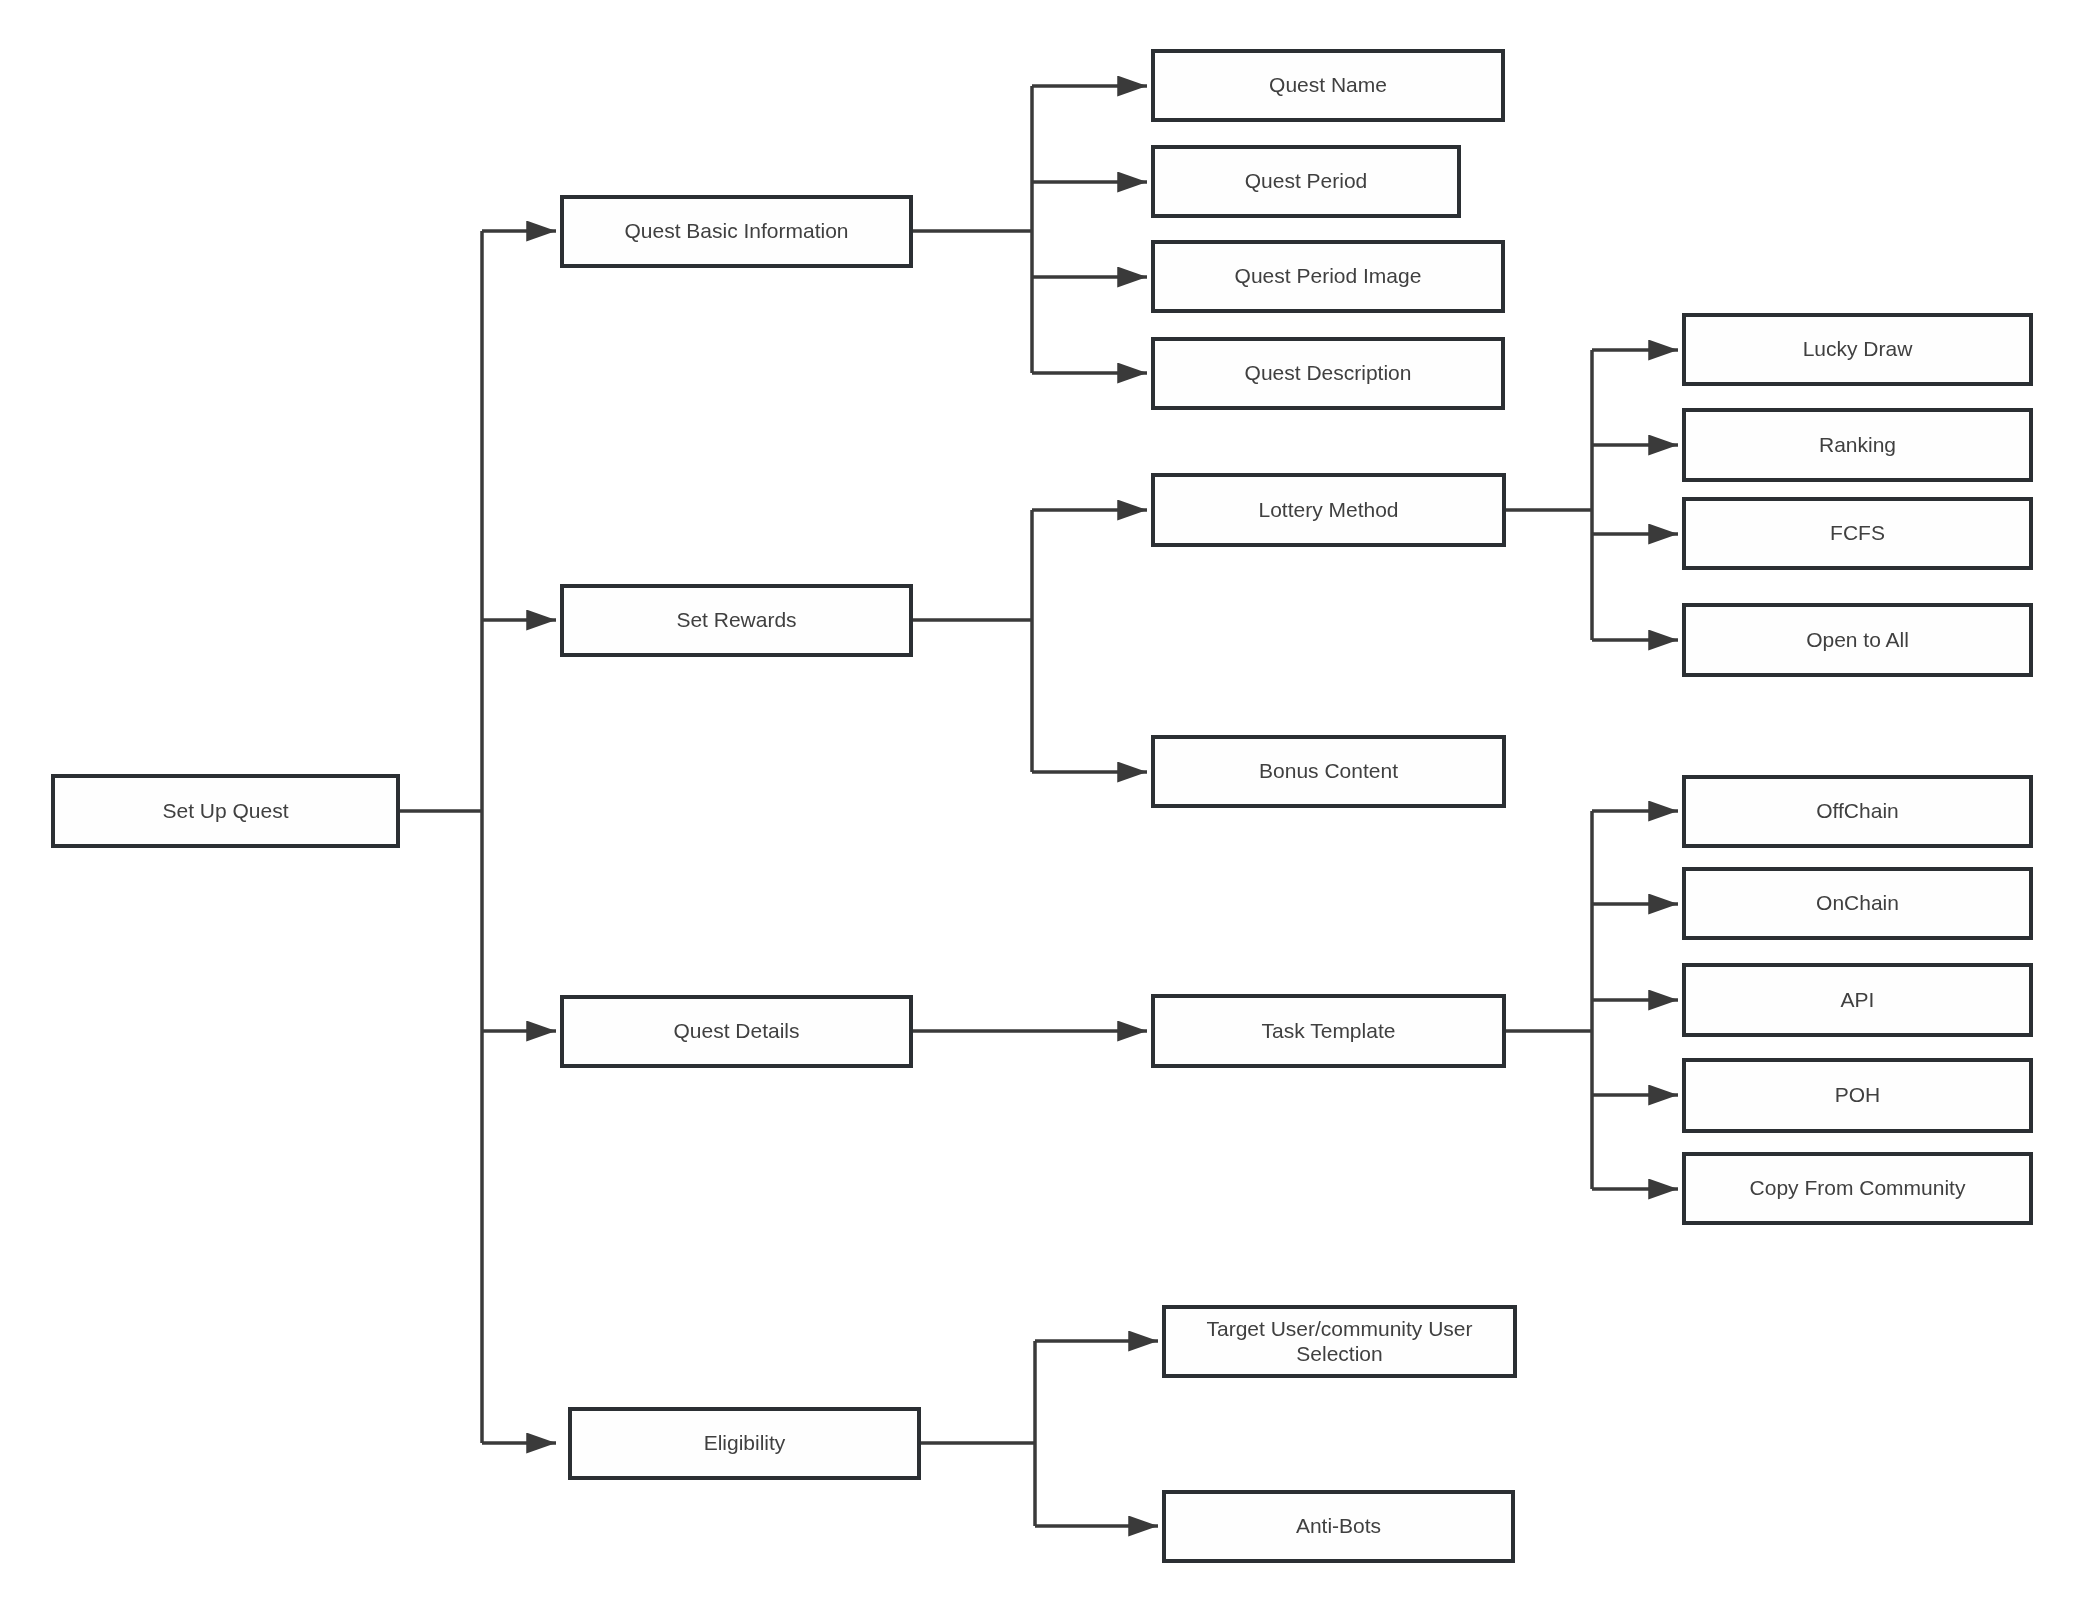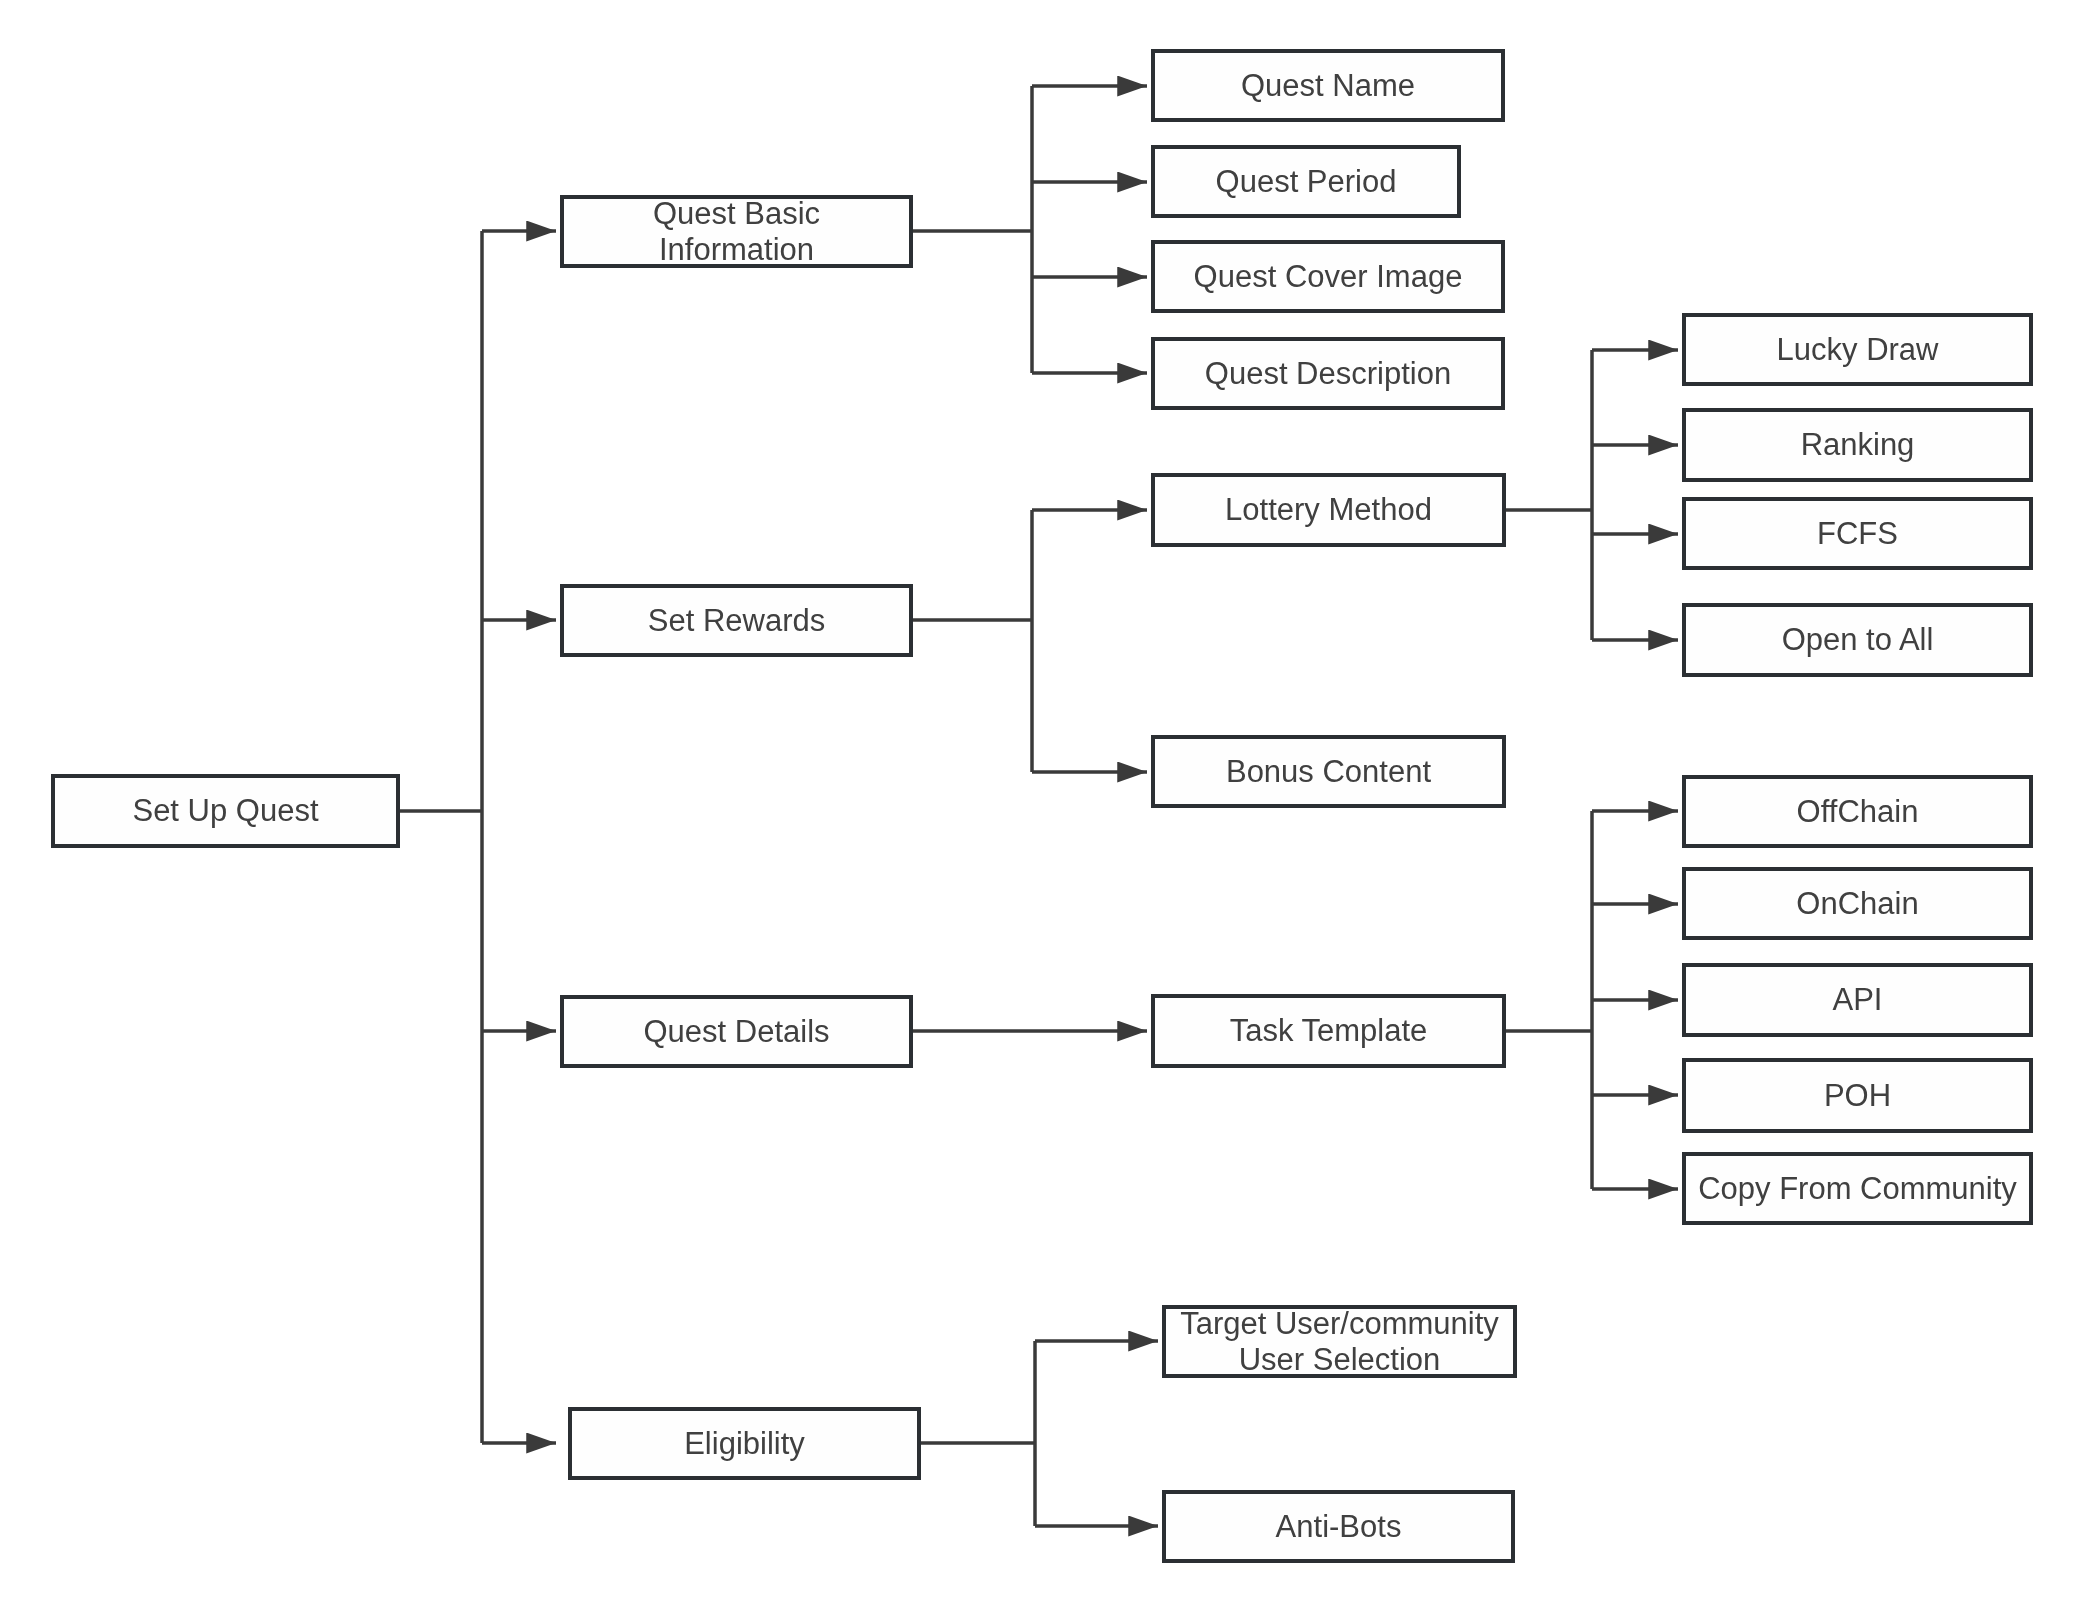--- a/index.html
+++ b/index.html
@@ -13,21 +13,21 @@
     background:var(--background,#ffffff);
   }
   #wires{position:absolute;left:0;top:0;z-index:0;}
   .node{
     position:absolute;z-index:1;box-sizing:border-box;
     border:4px solid var(--box-border,#2b2f33);
     background:var(--box-fill,#fefefe);
     display:flex;align-items:center;justify-content:center;
     text-align:center;
     color:var(--text-color,#404040);
-    font-size:31px;line-height:1.15;
+    font-size:21px;line-height:1.15;
     padding:0 12px;
   }
   .node span{display:block;}
 </style>
 </head>
 <body>
 
 <div id="canvas">
 
   <svg id="wires" width="2082" height="1612" viewBox="0 0 2082 1612">
@@ -98,21 +98,21 @@
     <span>Eligibility</span>
   </div>
 
   <div class="node" style="left:1151px;top:49px;width:354px;height:73px;">
     <span>Quest Name</span>
   </div>
   <div class="node" style="left:1151px;top:145px;width:310px;height:73px;">
     <span>Quest Period</span>
   </div>
   <div class="node" style="left:1151px;top:240px;width:354px;height:73px;">
-    <span>Quest Cover Image</span>
+    <span>Quest Period Image</span>
   </div>
   <div class="node" style="left:1151px;top:337px;width:354px;height:73px;">
     <span>Quest Description</span>
   </div>
 
   <div class="node" style="left:1151px;top:473px;width:355px;height:74px;">
     <span>Lottery Method</span>
   </div>
   <div class="node" style="left:1151px;top:735px;width:355px;height:73px;">
     <span>Bonus Content</span>

